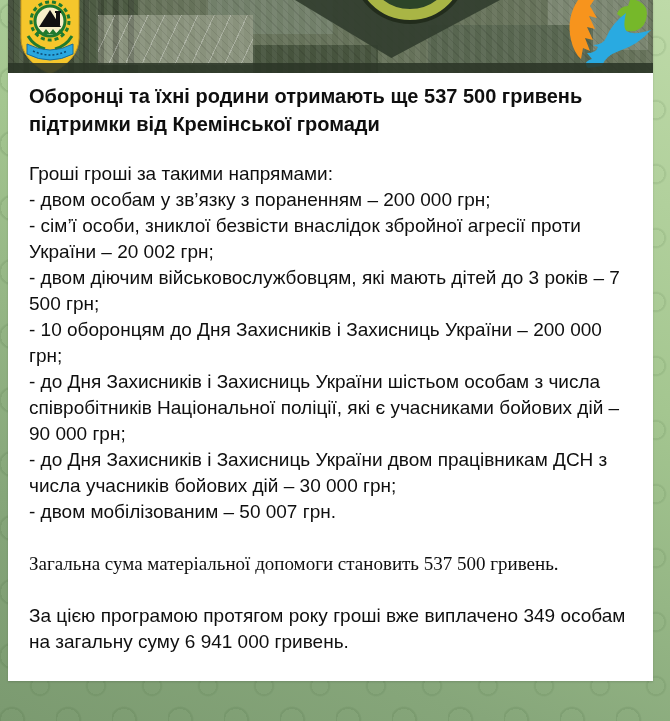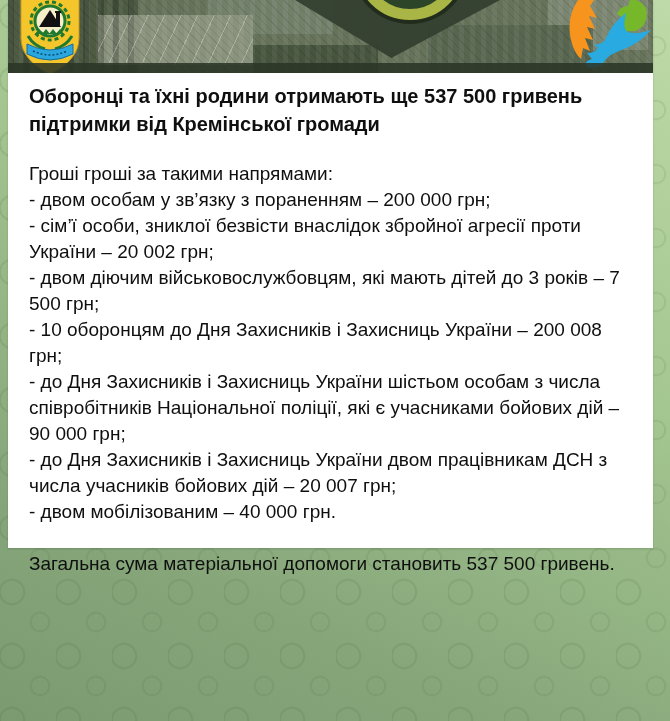--- a/index.html
+++ b/index.html
@@ -12,21 +12,21 @@
   .chat-bg{
     position:absolute;inset:0;
     background:
       radial-gradient(circle at 12px 16px, transparent 11px, rgba(55,90,45,.12) 11px 12.5px, transparent 14px),
       radial-gradient(circle at 40px 46px, transparent 8px, rgba(55,90,45,.10) 8px 9.5px, transparent 11px),
       linear-gradient(205deg,#bedaa8 0%, #a4c690 40%, #86a67a 78%, #7b9a70 100%);
     background-size:56px 64px, 56px 64px, 100% 100%;
   }
   
   .card{
-    position:absolute;left:8px;top:0;width:645px;height:548px;
+    position:absolute;left:8px;top:0;width:645px;height:681px;
     background:#ffffff;box-shadow:0 1px 2px rgba(0,0,0,.15);
   }
   
   .banner{
     position:absolute;left:0;top:0;width:645px;height:73px;overflow:hidden;
     background-color:#66725a;
     background-image:
       repeating-linear-gradient(45deg, rgba(0,0,0,.09) 0 1px, transparent 1px 6px),
       repeating-linear-gradient(90deg, rgba(255,255,255,.05) 0 5px, transparent 5px 11px),
       repeating-linear-gradient(115deg, rgba(255,255,255,.28) 0 1px, transparent 1px 15px),
@@ -79,21 +79,21 @@
   .coat{position:absolute;left:7px;top:-2px;}
   .leaves{position:absolute;left:548px;top:0;}
   
   .text{
     position:absolute;left:0;top:73px;width:645px;box-sizing:border-box;
     padding:9px 25px 0 21px;
     font-size:19px;line-height:26px;color:#0f0f0f;
   }
   .heading{font-size:20px;line-height:28px;font-weight:700;margin:0 0 23px 0;}
   .line{margin:0;}
-  .para-total{margin:26px 0 0 0;}
+  .para-total{margin:26px 0 0 0;font-family:Liberation Serif, serif;}
   .para-footer{margin:26px 0 0 0;}
 </style>
 </head>
 <body>
 
 <div class="chat-bg"></div>
 
 <div class="card">
 
   <div class="banner">
@@ -122,20 +122,21 @@
 
     <div class="band-bottom"></div>
   </div>
 
   <div class="text">
     <p class="heading">Оборонці та їхні родини отримають ще 537 500 гривень підтримки від Кремінської громади</p>
     <div class="line">Гроші гроші за такими напрямами:</div>
     <div class="line">- двом особам у зв’язку з пораненням – 200 000 грн;</div>
     <div class="line">- сім’ї особи, зниклої безвісти внаслідок збройної агресії проти України – 20 002 грн;</div>
     <div class="line">- двом діючим військовослужбовцям, які мають дітей до 3 років – 7 500 грн;</div>
-    <div class="line">- 10 оборонцям до Дня Захисників і Захисниць України – 200 008 грн;</div>
+    <div class="line">- 10 оборонцям до Дня Захисників і Захисниць України – 200 000 грн;</div>
     <div class="line">- до Дня Захисників і Захисниць України шістьом особам з числа співробітників Національної поліції, які є учасниками бойових дій – 90 000 грн;</div>
-    <div class="line">- до Дня Захисників і Захисниць України двом працівникам ДСН з числа учасників бойових дій – 20 007 грн;</div>
-    <div class="line">- двом мобілізованим – 40 000 грн.</div>
+    <div class="line">- до Дня Захисників і Захисниць України двом працівникам ДСН з числа учасників бойових дій – 30 000 грн;</div>
+    <div class="line">- двом мобілізованим – 50 007 грн.</div>
     <p class="para-total">Загальна сума матеріальної допомоги становить 537 500 гривень.</p>
+    <p class="para-footer">За цією програмою протягом року гроші вже виплачено 349 особам на загальну суму 6 941 000 гривень.</p>
   </div>
 
 </div>
 
 </body></html>

